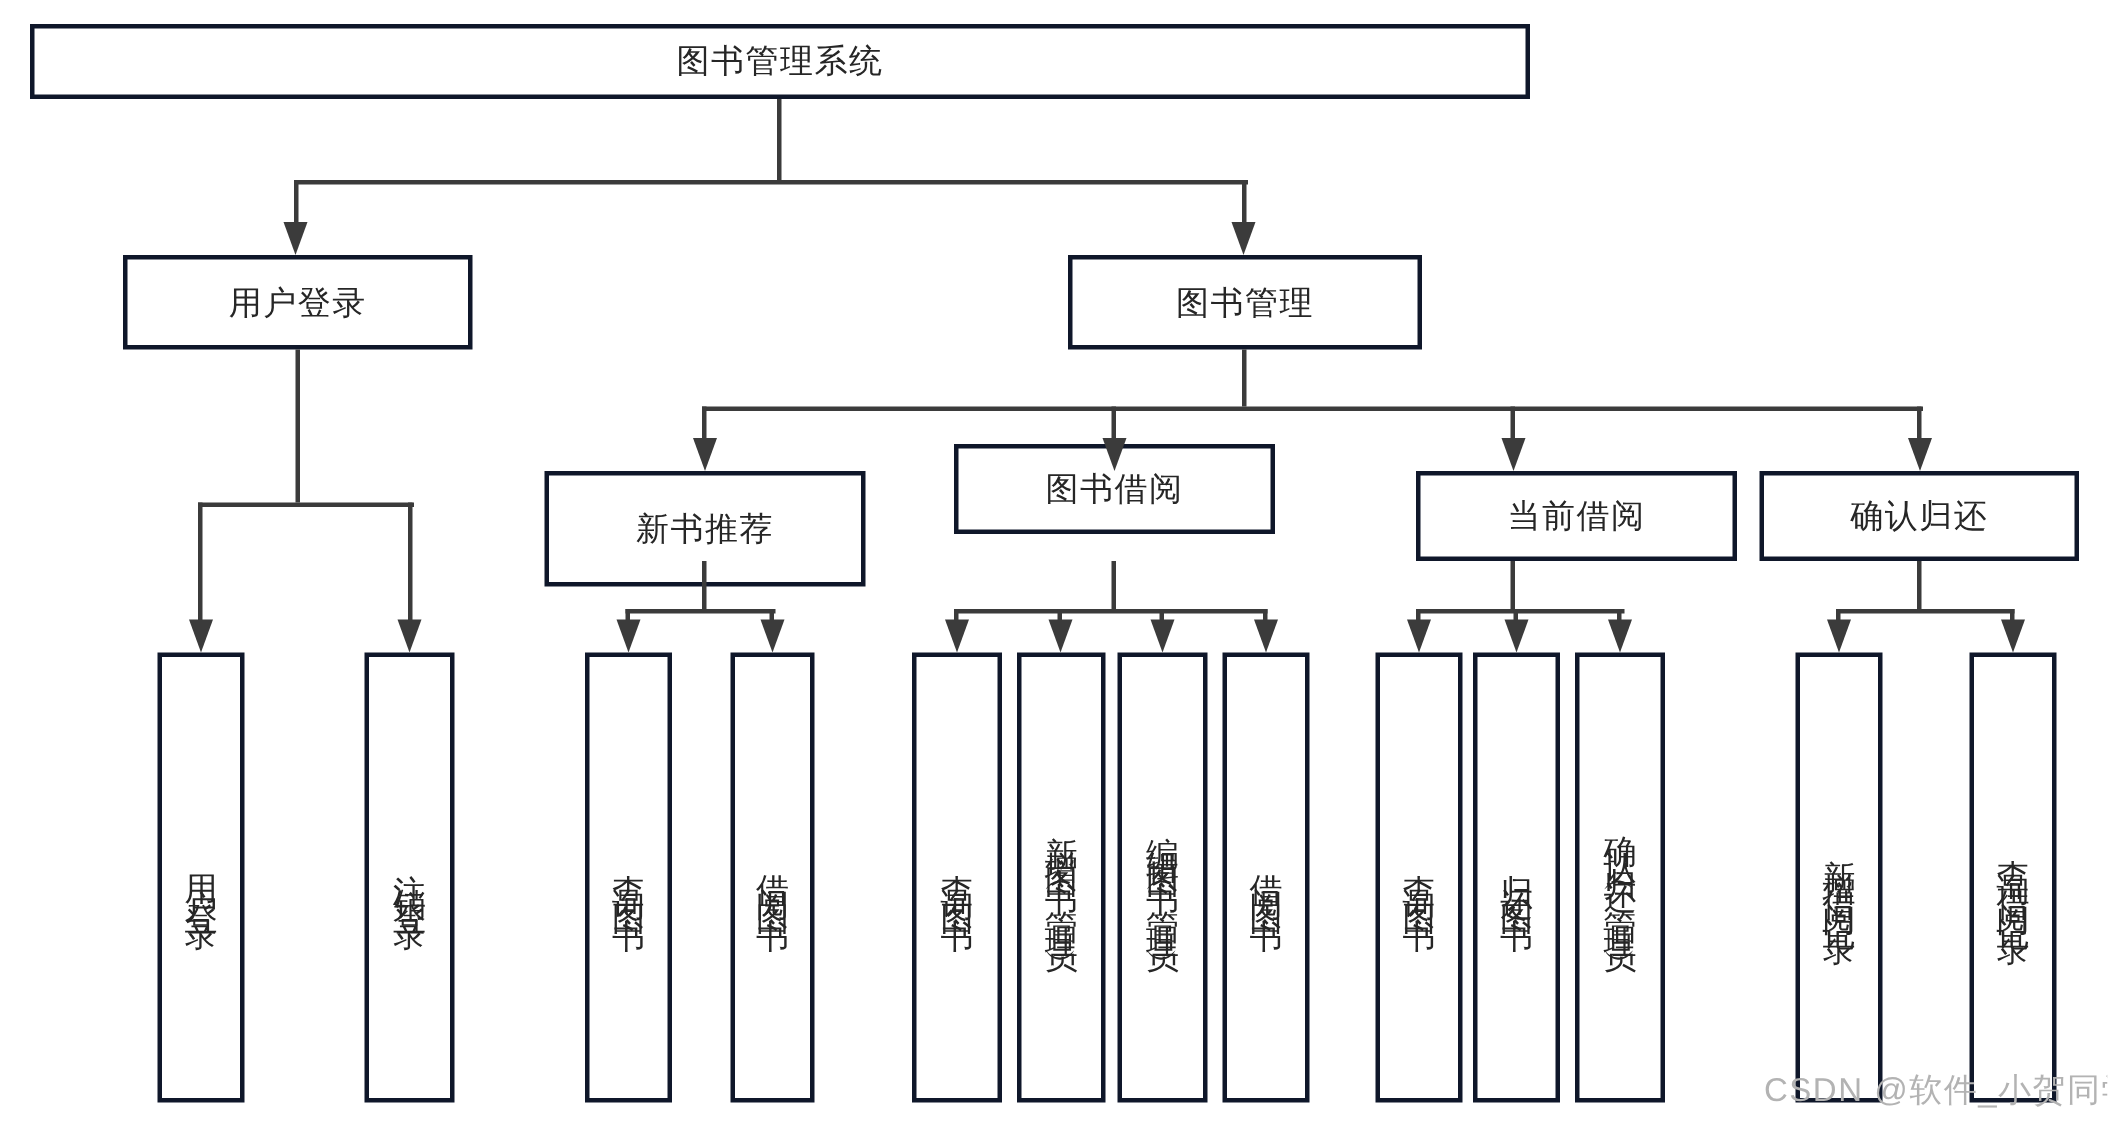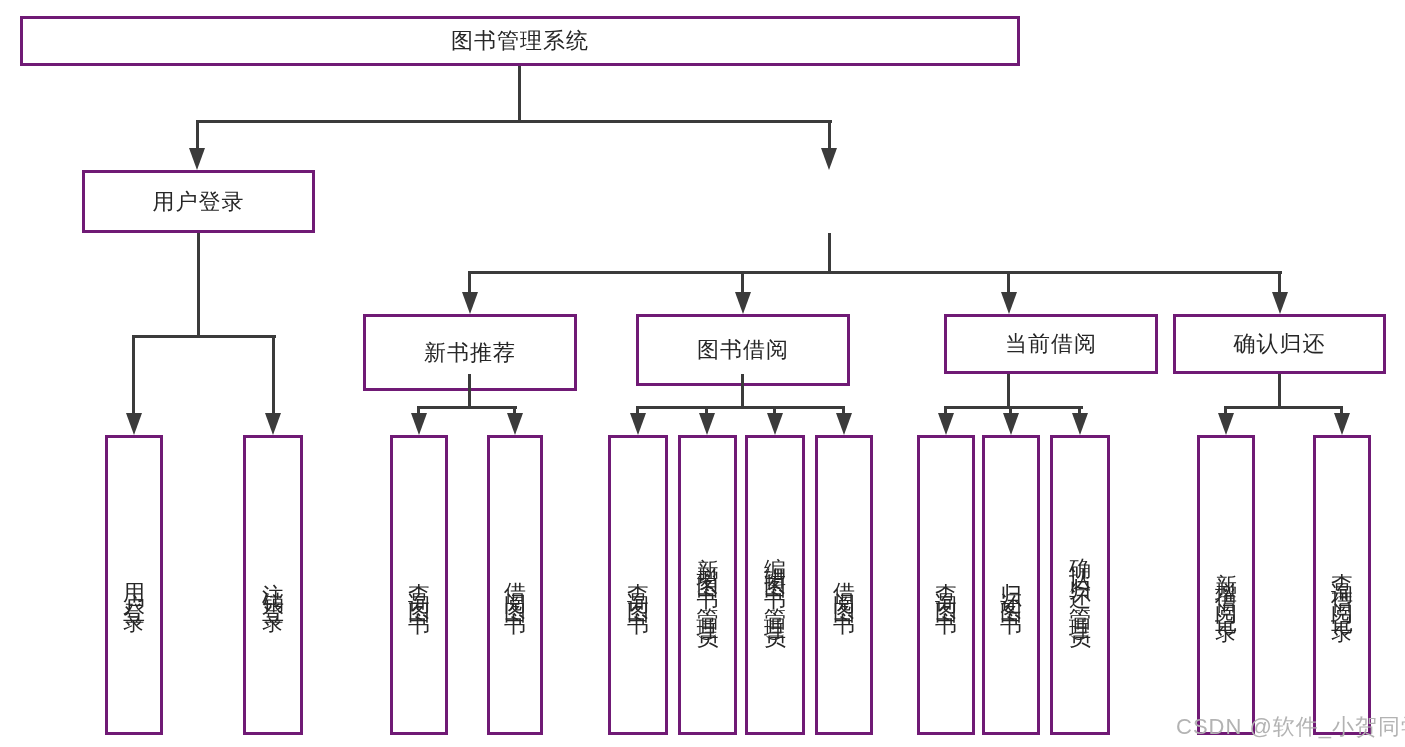--- a/index.html
+++ b/index.html
@@ -8,21 +8,21 @@
     width: 1405px;
     height: 747px;
     background: #ffffff;
     overflow: hidden;
     font-family: "Liberation Sans", sans-serif;
     color: #262626;
   }
   .box {
     position: absolute;
     box-sizing: border-box;
-    border: 3px solid #701a75;
+    border: 3px solid #0f172a;
     background: #ffffff;
     display: flex;
     align-items: center;
     justify-content: center;
     font-size: 22px;
     letter-spacing: 1px;
     color: #262626;
   }
   .vbox .vtext {
     writing-mode: vertical-rl;
@@ -54,25 +54,28 @@
 
 <div class="canvas">
 
   <div class="box" style="left:20px;top:16px;width:1000px;height:50px">
     <span>图书管理系统</span>
   </div>
 
   <div class="box" style="left:82px;top:170px;width:233px;height:63px">
     <span>用户登录</span>
   </div>
+  <div class="box" style="left:712px;top:170px;width:236px;height:63px">
+    <span>图书管理</span>
+  </div>
 
   <div class="box" style="left:363px;top:314px;width:214px;height:77px">
     <span>新书推荐</span>
   </div>
-  <div class="box" style="left:636px;top:314px;width:214px;height:72px">
+  <div class="box" style="left:636px;top:296px;width:214px;height:60px">
     <span>图书借阅</span>
   </div>
   <div class="box" style="left:944px;top:314px;width:214px;height:60px">
     <span>当前借阅</span>
   </div>
   <div class="box" style="left:1173px;top:314px;width:213px;height:60px">
     <span>确认归还</span>
   </div>
 
   <div class="box vbox" style="left:105px;top:435px;width:58px;height:300px">

